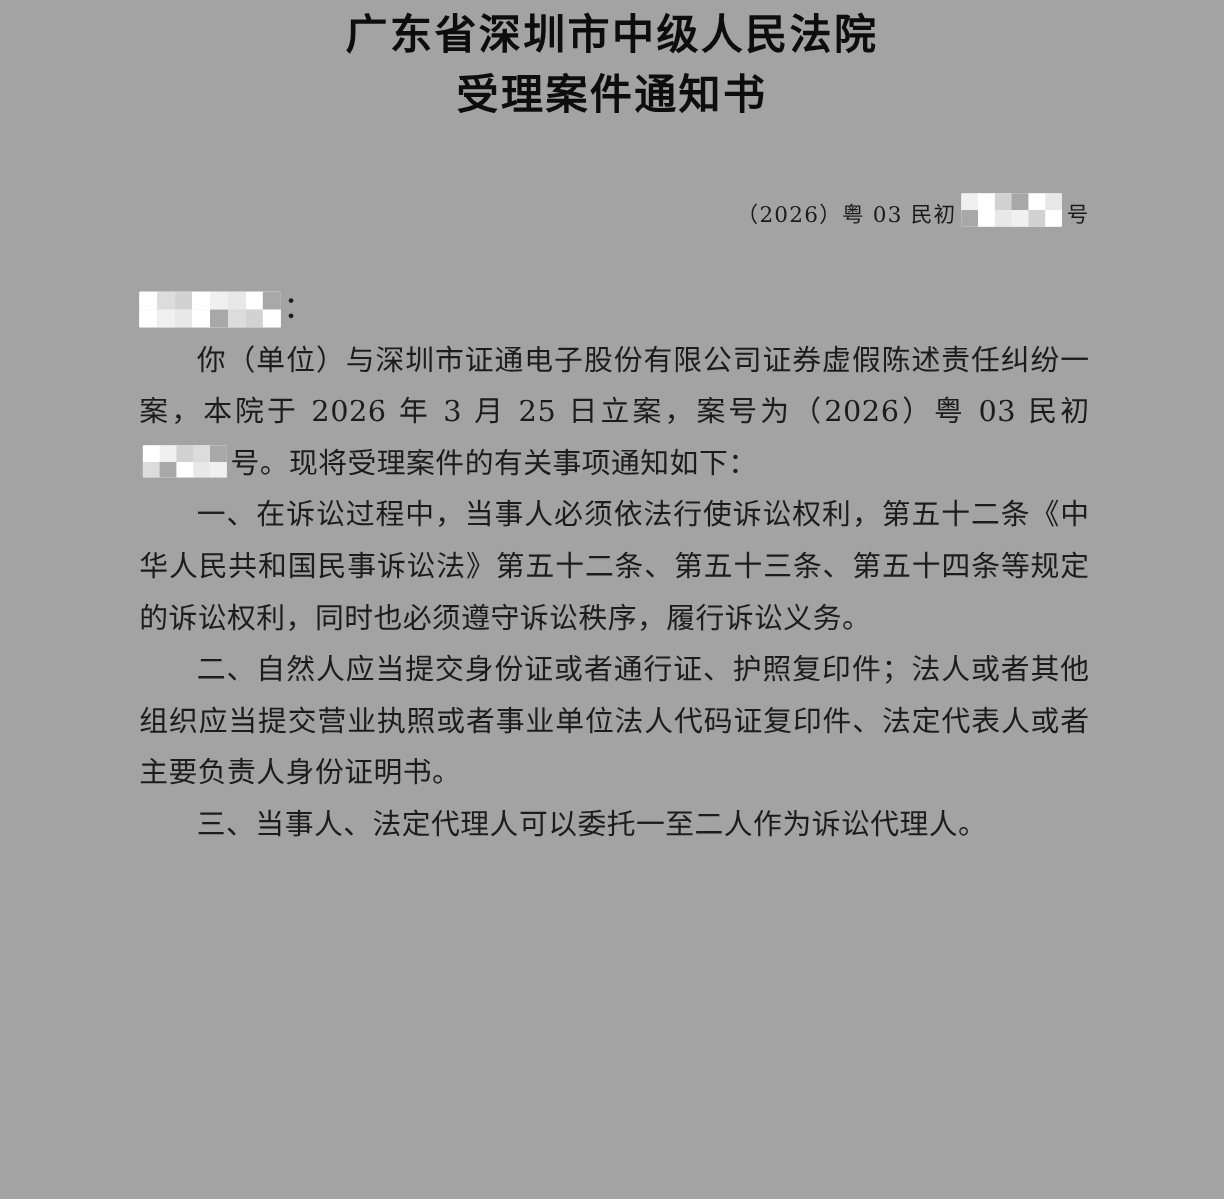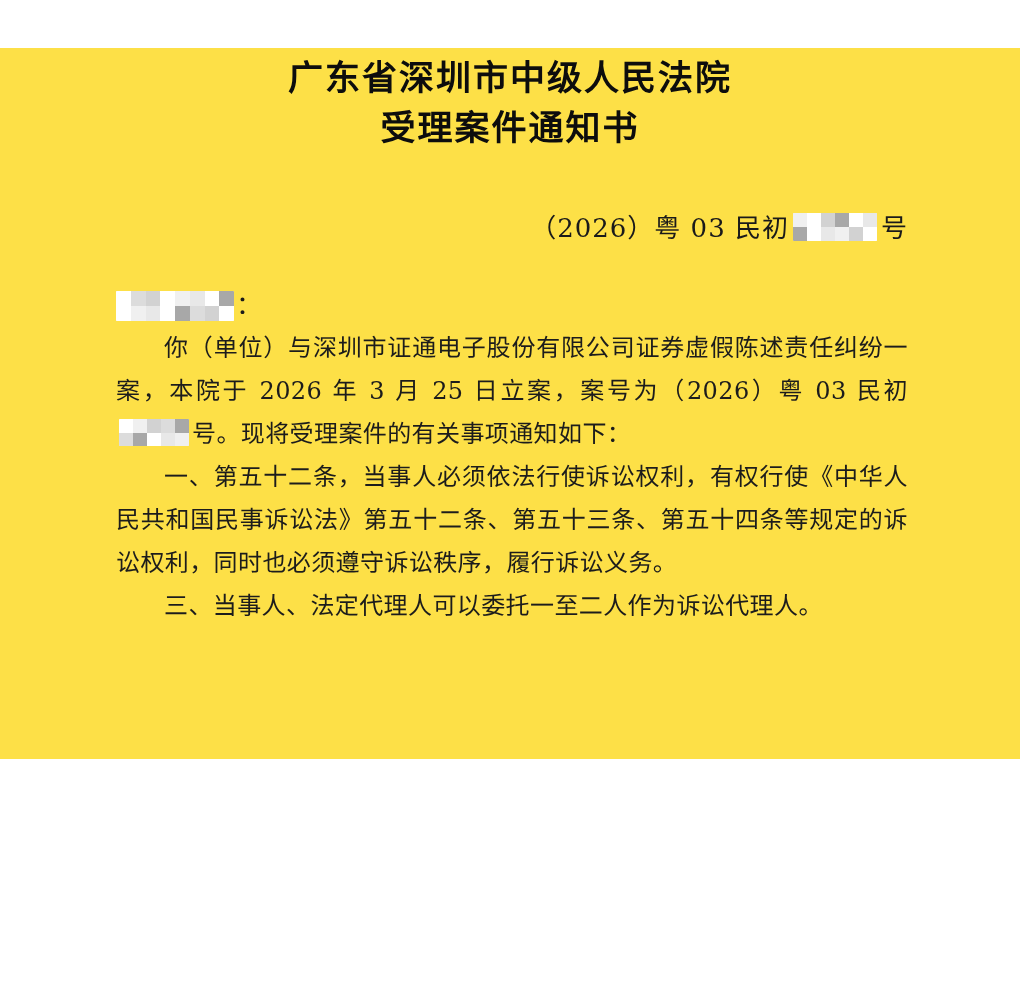--- a/index.html
+++ b/index.html
@@ -12,26 +12,25 @@
     width: 1020px;
     height: 999px;
     overflow: hidden;
     font-family: "DejaVu Serif", "Liberation Serif", serif;
     color: #1a1a1a;
     position: relative;
   }
 
   .page {
     width: 1020px;
-    height: 711px;
-    background: #fde047;
+    height: 999px;
+    background: #a3a3a3;
     position: relative;
     box-sizing: border-box;
     overflow: hidden;
-    margin-top: 48px;
   }
 
   
   .doc-title {
     text-align: center;
     padding-top: 6px;
   }
   .doc-title .title-line {
     font-family: "DejaVu Serif", "Liberation Serif", serif;
     font-weight: 700;
@@ -44,21 +43,21 @@
   .doc-title .title-line.second {
     margin-top: 2px;
     text-align: center;
   }
 
   
   .case-no {
     margin-top: 56px;
     padding-right: 112px;
     text-align: right;
-    font-size: 26px;
+    font-size: 18px;
     line-height: 40px;
     letter-spacing: 1px;
     color: #1a1a1a;
     white-space: nowrap;
   }
   .case-no .num {
     font-family: "DejaVu Serif", "Liberation Serif", serif;
   }
 
   
@@ -156,21 +155,22 @@
           <span class="cell" style="left: 59px; width: 15.35px; top: 50%; height: 50%; background: rgb(168, 168, 168);"></span>
           <span class="cell" style="left: 73.75px; width: 15.35px; top: 50%; height: 50%; background: rgb(220, 220, 220);"></span>
           <span class="cell" style="left: 88.5px; width: 15.35px; top: 50%; height: 50%; background: rgb(210, 210, 210);"></span>
           <span class="cell" style="left: 103.25px; width: 15.35px; top: 50%; height: 50%; background: rgb(255, 255, 255);"></span>
         </span>
         <span class="colon">：</span>
     </div>
 
     <p class="para"><span>你（单位）与深圳市证通电子股份有限公司证券虚假陈述责任纠纷一案，本院于 2026 年 3 月 25 日立案，案号为（2026）粤 03 民初</span><span class="redact caseno-inline"><span class="cell" style="left: 0px; width: 14.6px; top: 0%; height: 50%; background: rgb(255, 255, 255);"></span><span class="cell" style="left: 14px; width: 14.6px; top: 0%; height: 50%; background: rgb(240, 240, 240);"></span><span class="cell" style="left: 28px; width: 14.6px; top: 0%; height: 50%; background: rgb(210, 210, 210);"></span><span class="cell" style="left: 42px; width: 14.6px; top: 0%; height: 50%; background: rgb(220, 220, 220);"></span><span class="cell" style="left: 56px; width: 14.6px; top: 0%; height: 50%; background: rgb(168, 168, 168);"></span><span class="cell" style="left: 0px; width: 14.6px; top: 50%; height: 50%; background: rgb(220, 220, 220);"></span><span class="cell" style="left: 14px; width: 14.6px; top: 50%; height: 50%; background: rgb(168, 168, 168);"></span><span class="cell" style="left: 28px; width: 14.6px; top: 50%; height: 50%; background: rgb(255, 255, 255);"></span><span class="cell" style="left: 42px; width: 14.6px; top: 50%; height: 50%; background: rgb(232, 232, 232);"></span><span class="cell" style="left: 56px; width: 14.6px; top: 50%; height: 50%; background: rgb(240, 240, 240);"></span></span><span>号。现将受理案件的有关事项通知如下：</span></p>
 
-    <p class="para">一、第五十二条，当事人必须依法行使诉讼权利，有权行使《中华人民共和国民事诉讼法》第五十二条、第五十三条、第五十四条等规定的诉讼权利，同时也必须遵守诉讼秩序，履行诉讼义务。</p>
+    <p class="para">一、在诉讼过程中，当事人必须依法行使诉讼权利，第五十二条《中华人民共和国民事诉讼法》第五十二条、第五十三条、第五十四条等规定的诉讼权利，同时也必须遵守诉讼秩序，履行诉讼义务。</p>
 
+    <p class="para">二、自然人应当提交身份证或者通行证、护照复印件；法人或者其他组织应当提交营业执照或者事业单位法人代码证复印件、法定代表人或者主要负责人身份证明书。</p>
 
     <p class="para">三、当事人、法定代理人可以委托一至二人作为诉讼代理人。</p>
 
 
 
   </div>
 </div>
 
 </body></html>

